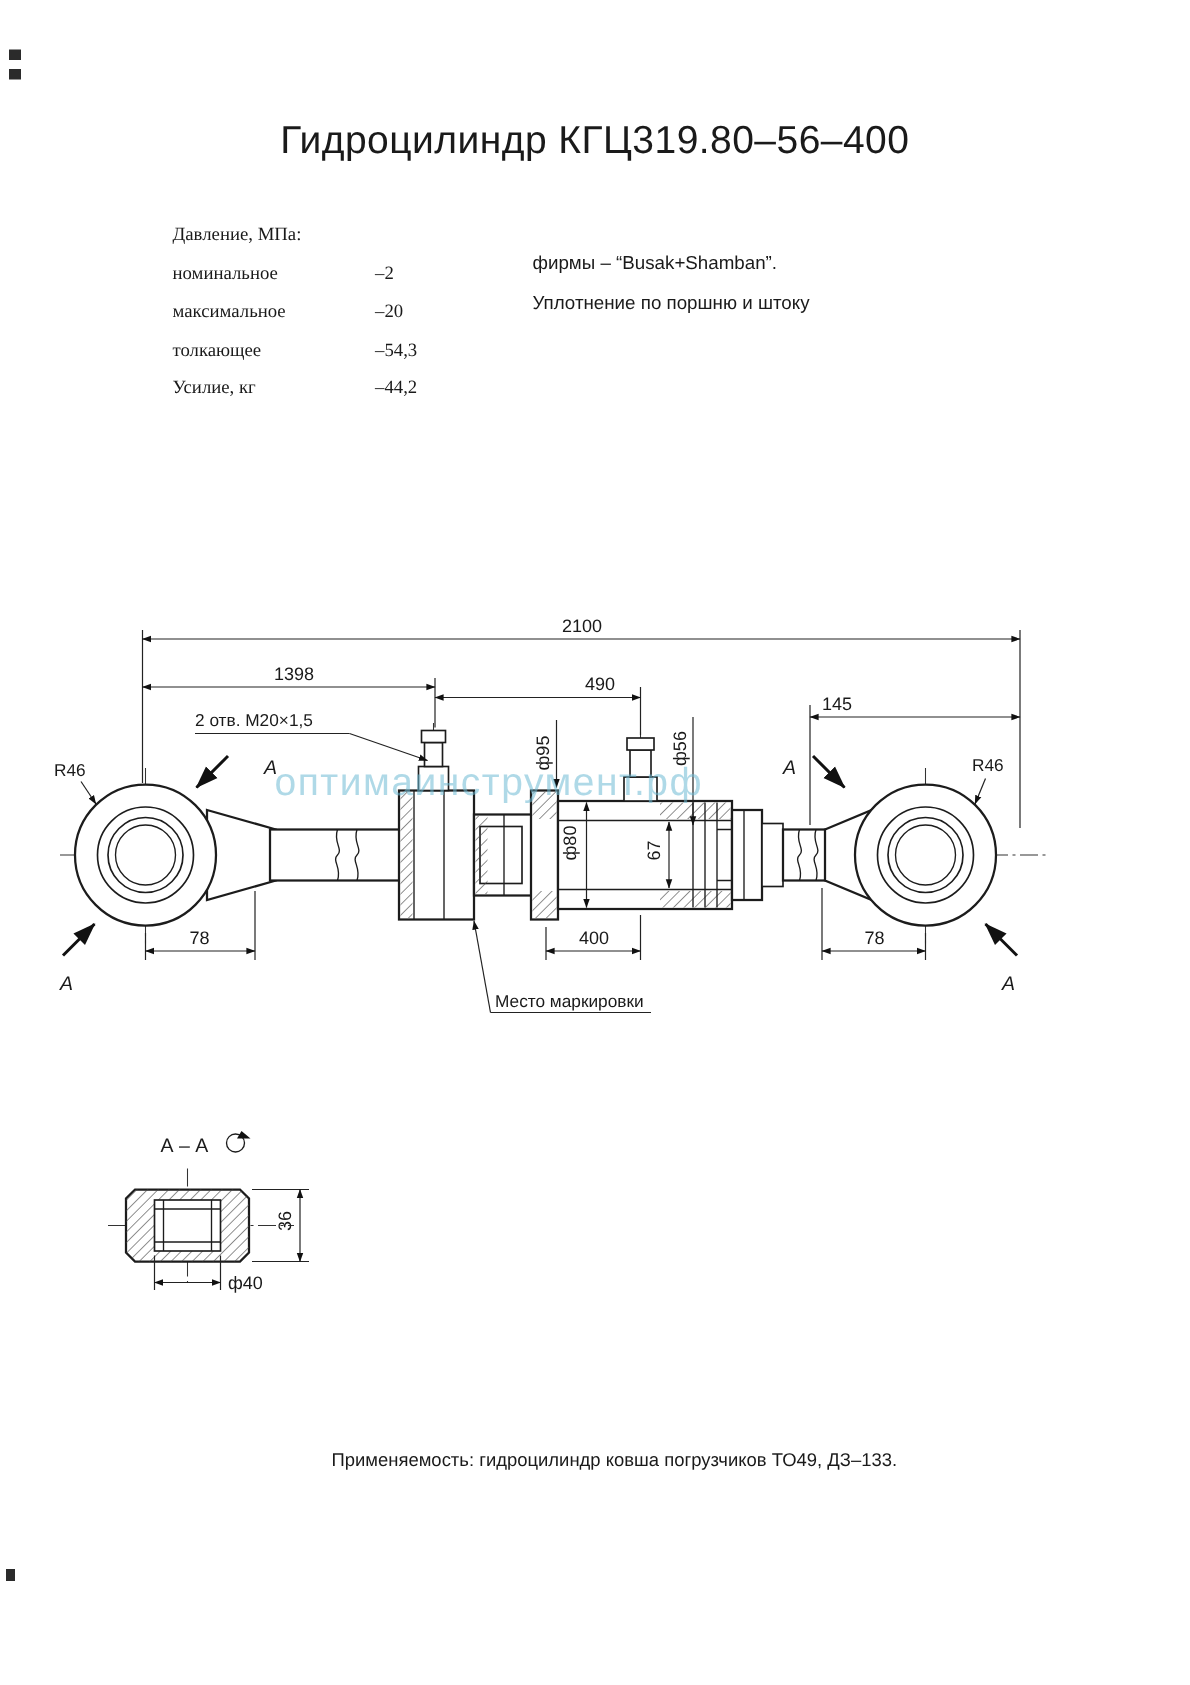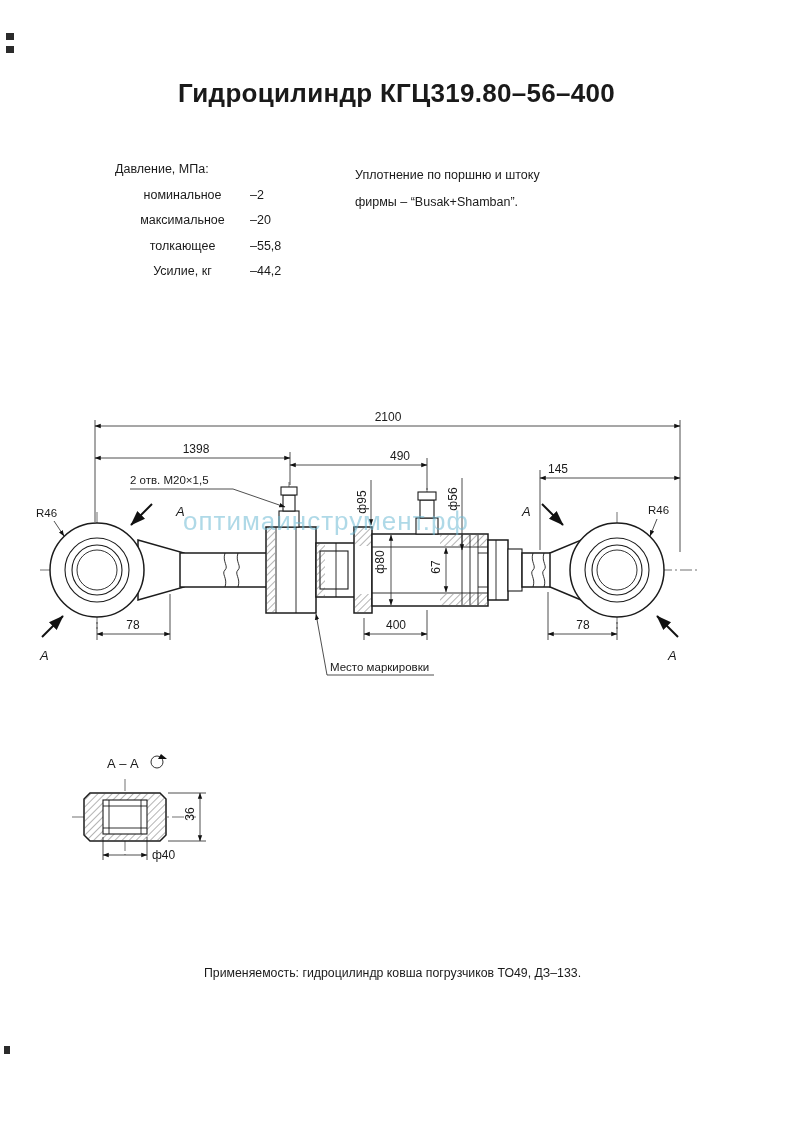--- a/index.html
+++ b/index.html
@@ -5,27 +5,27 @@
   * { margin:0; padding:0; box-sizing:border-box; }
   html,body { background:#ffffff; }
   body {
     width:793px; height:1123px; position:relative; overflow:hidden;
     font-family:"Liberation Sans","DejaVu Sans",sans-serif;
     color:#1a1a1a;
   }
   .abs { position:absolute; }
   .title {
     top:78px; left:0; width:100%; text-align:center;
-    font-size:26px; letter-spacing:0.3px; z-index:1;font-weight:bold;
+    font-size:26px; letter-spacing:0.3px; z-index:1;
   }
-  .specs { top:157px; left:115px; width:190px; font-size:12.5px; line-height:25.5px; z-index:1; }
-  .spec-row { display:flex;text-align:center; }
+  .specs { top:144px; left:115px; width:190px; font-size:12.5px; line-height:25.5px; z-index:1;font-family:Liberation Serif, serif; }
+  .spec-row { display:flex; }
   .spec-label { width:135px; }
   .notes { top:162px; left:355px; width:340px; font-size:12.5px; line-height:26.5px; z-index:1; }
-  .footer { top:966px; left:204px; font-size:12.3px; z-index:1; }
+  .footer { top:966px; left:221px; font-size:12.3px; z-index:1; }
   .watermark {
     top:506px; left:183px; font-size:26px; letter-spacing:1px;
     color:rgba(110,185,212,0.55); z-index:3; white-space:nowrap;
   }
   svg.drawing { position:absolute; top:0; left:0; z-index:2; }
   .artifact { position:absolute; background:#2b2b2b; z-index:1; }
 
   
   .outline   { fill:#ffffff; stroke:#1c1c1c; stroke-width:1.5; }
   .outline2  { fill:#ffffff; stroke:#1c1c1c; stroke-width:1.1; }
@@ -53,31 +53,31 @@
   <div class="spec-row">
     <span class="spec-label">номинальное</span>
     <span class="spec-value">–2</span>
   </div>
   <div class="spec-row">
     <span class="spec-label">максимальное</span>
     <span class="spec-value">–20</span>
   </div>
   <div class="spec-row">
     <span class="spec-label">толкающее</span>
-    <span class="spec-value">–55,8</span>
+    <span class="spec-value">–54,3</span>
   </div>
   <div class="spec-row">
     <span class="spec-label">Усилие, кг</span>
     <span class="spec-value">–44,2</span>
   </div>
 </div>
 
 <div class="abs notes">
+  <div>фирмы – “Busak+Shamban”.</div>
   <div>Уплотнение по поршню и штоку</div>
-  <div>фирмы – “Busak+Shamban”.</div>
 </div>
 
 <svg class="drawing" width="793" height="1123" viewBox="0 0 793 1123">
   <defs>
     <marker id="arr" viewBox="0 0 10 10" refX="9" refY="5" markerWidth="8" markerHeight="8" orient="auto-start-reverse">
       <path d="M0,1.6 L9.5,5 L0,8.4 Z" fill="#111"></path>
     </marker>
     <pattern id="hatch" width="5" height="5" patternUnits="userSpaceOnUse" patternTransform="rotate(45)">
       <line x1="0" y1="0" x2="0" y2="5" stroke="#444" stroke-width="0.8"></line>
     </pattern>

